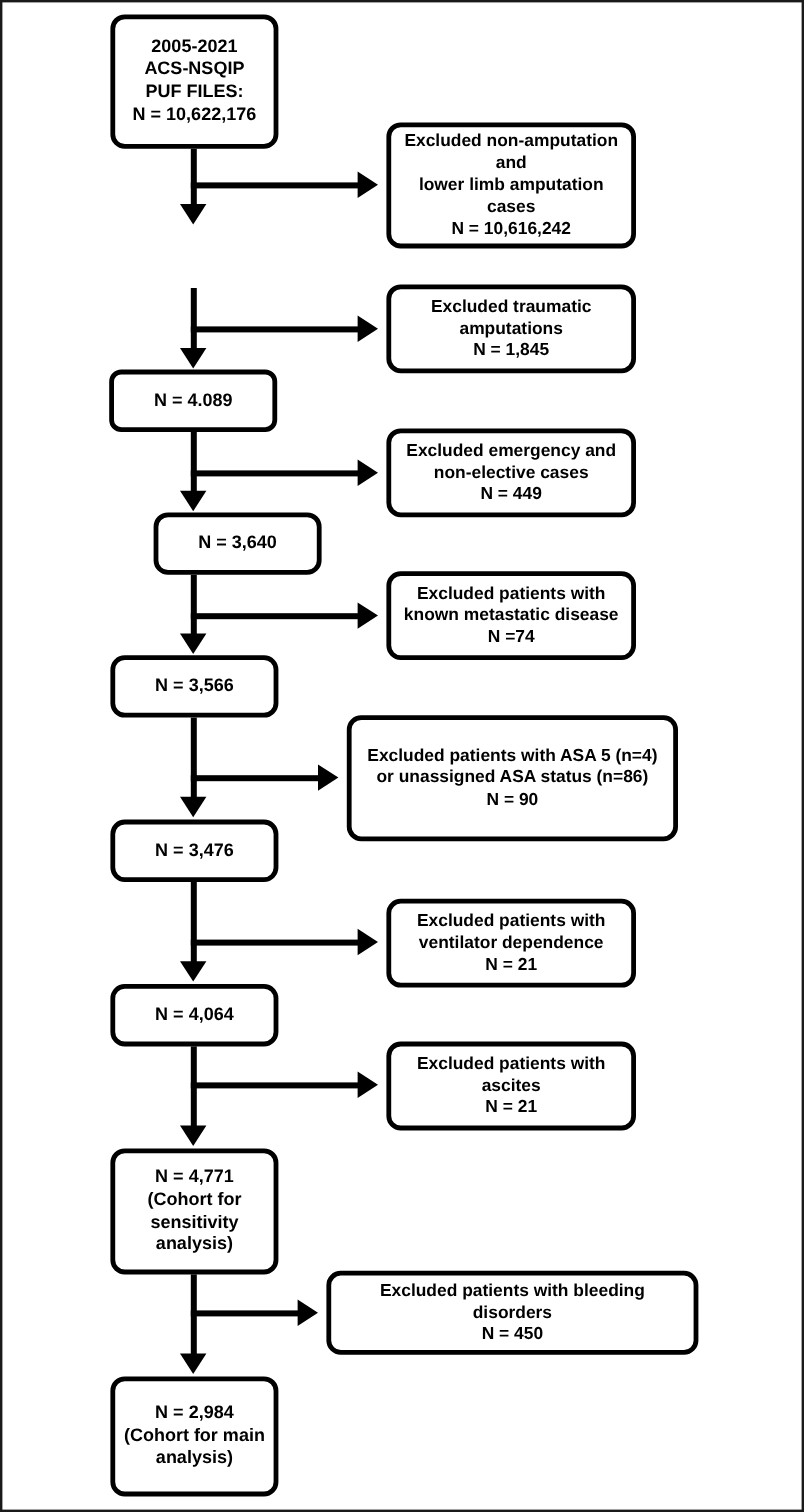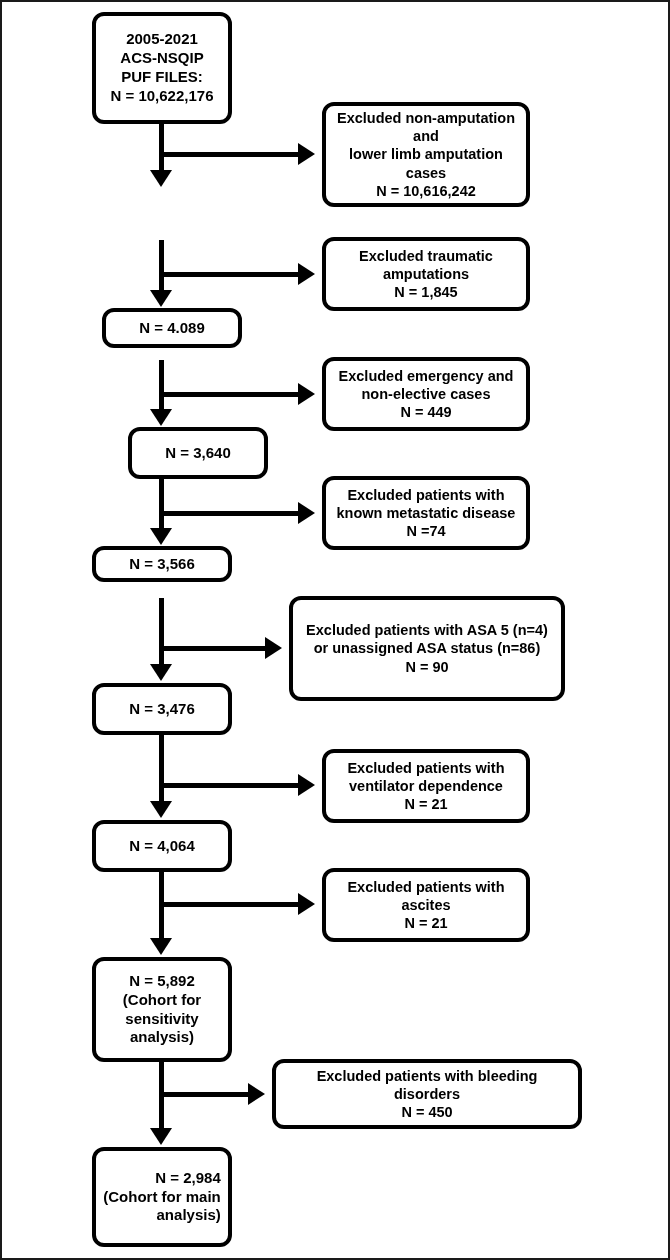--- a/index.html
+++ b/index.html
@@ -81,51 +81,51 @@
 <div id="canvas">
 
   <div class="node cohort-node" style="left:90px; top:10px; width:140px; height:112px;">
     <div class="txt">2005-2021
 ACS-NSQIP
 PUF FILES:
 N = 10,622,176</div>
   </div>
 
 
-  <div class="node cohort-node" style="left:100px; top:306px; width:140px; height:40px;">
+  <div class="node cohort-node" style="left:89px; top:306px; width:140px; height:52px;border-radius:10px;">
     <div class="txt">N = 4.089</div>
   </div>
 
   <div class="node cohort-node" style="left:90px; top:425px; width:140px; height:52px;margin-left:36px;">
     <div class="txt">N = 3,640</div>
   </div>
 
-  <div class="node cohort-node" style="left:90px; top:544px; width:140px; height:36px;">
+  <div class="node cohort-node" style="left:90px; top:544px; width:140px; height:52px;">
     <div class="txt">N = 3,566</div>
   </div>
 
   <div class="node cohort-node" style="left:90px; top:681px; width:140px; height:52px;">
     <div class="txt">N = 3,476</div>
   </div>
 
   <div class="node cohort-node" style="left:90px; top:818px; width:140px; height:52px;">
     <div class="txt">N = 4,064</div>
   </div>
 
   <div class="node final-node" style="left:90px; top:955px; width:140px; height:105px;">
     <div class="txt" style="white-space:normal;">
-      <div>N = 5,892</div>
+      <div>N = 4,771</div>
       <div class="sub" style="white-space:pre-line;">(Cohort for
 sensitivity
 analysis)</div>
     </div>
   </div>
 
   <div class="node final-node" style="left:90px; top:1145px; width:140px; height:100px;">
-    <div class="txt" style="white-space:normal;text-align:right;">
+    <div class="txt" style="white-space:normal;">
       <div>N = 2,984</div>
       <div class="sub" style="white-space:pre-line;">(Cohort for main
 analysis)</div>
     </div>
   </div>
 
   <div class="node exclude-node" style="left:320px; top:100px; width:208px; height:105px;">
     <div class="txt">Excluded non-amputation and
 lower limb amputation cases
 N = 10,616,242</div>

